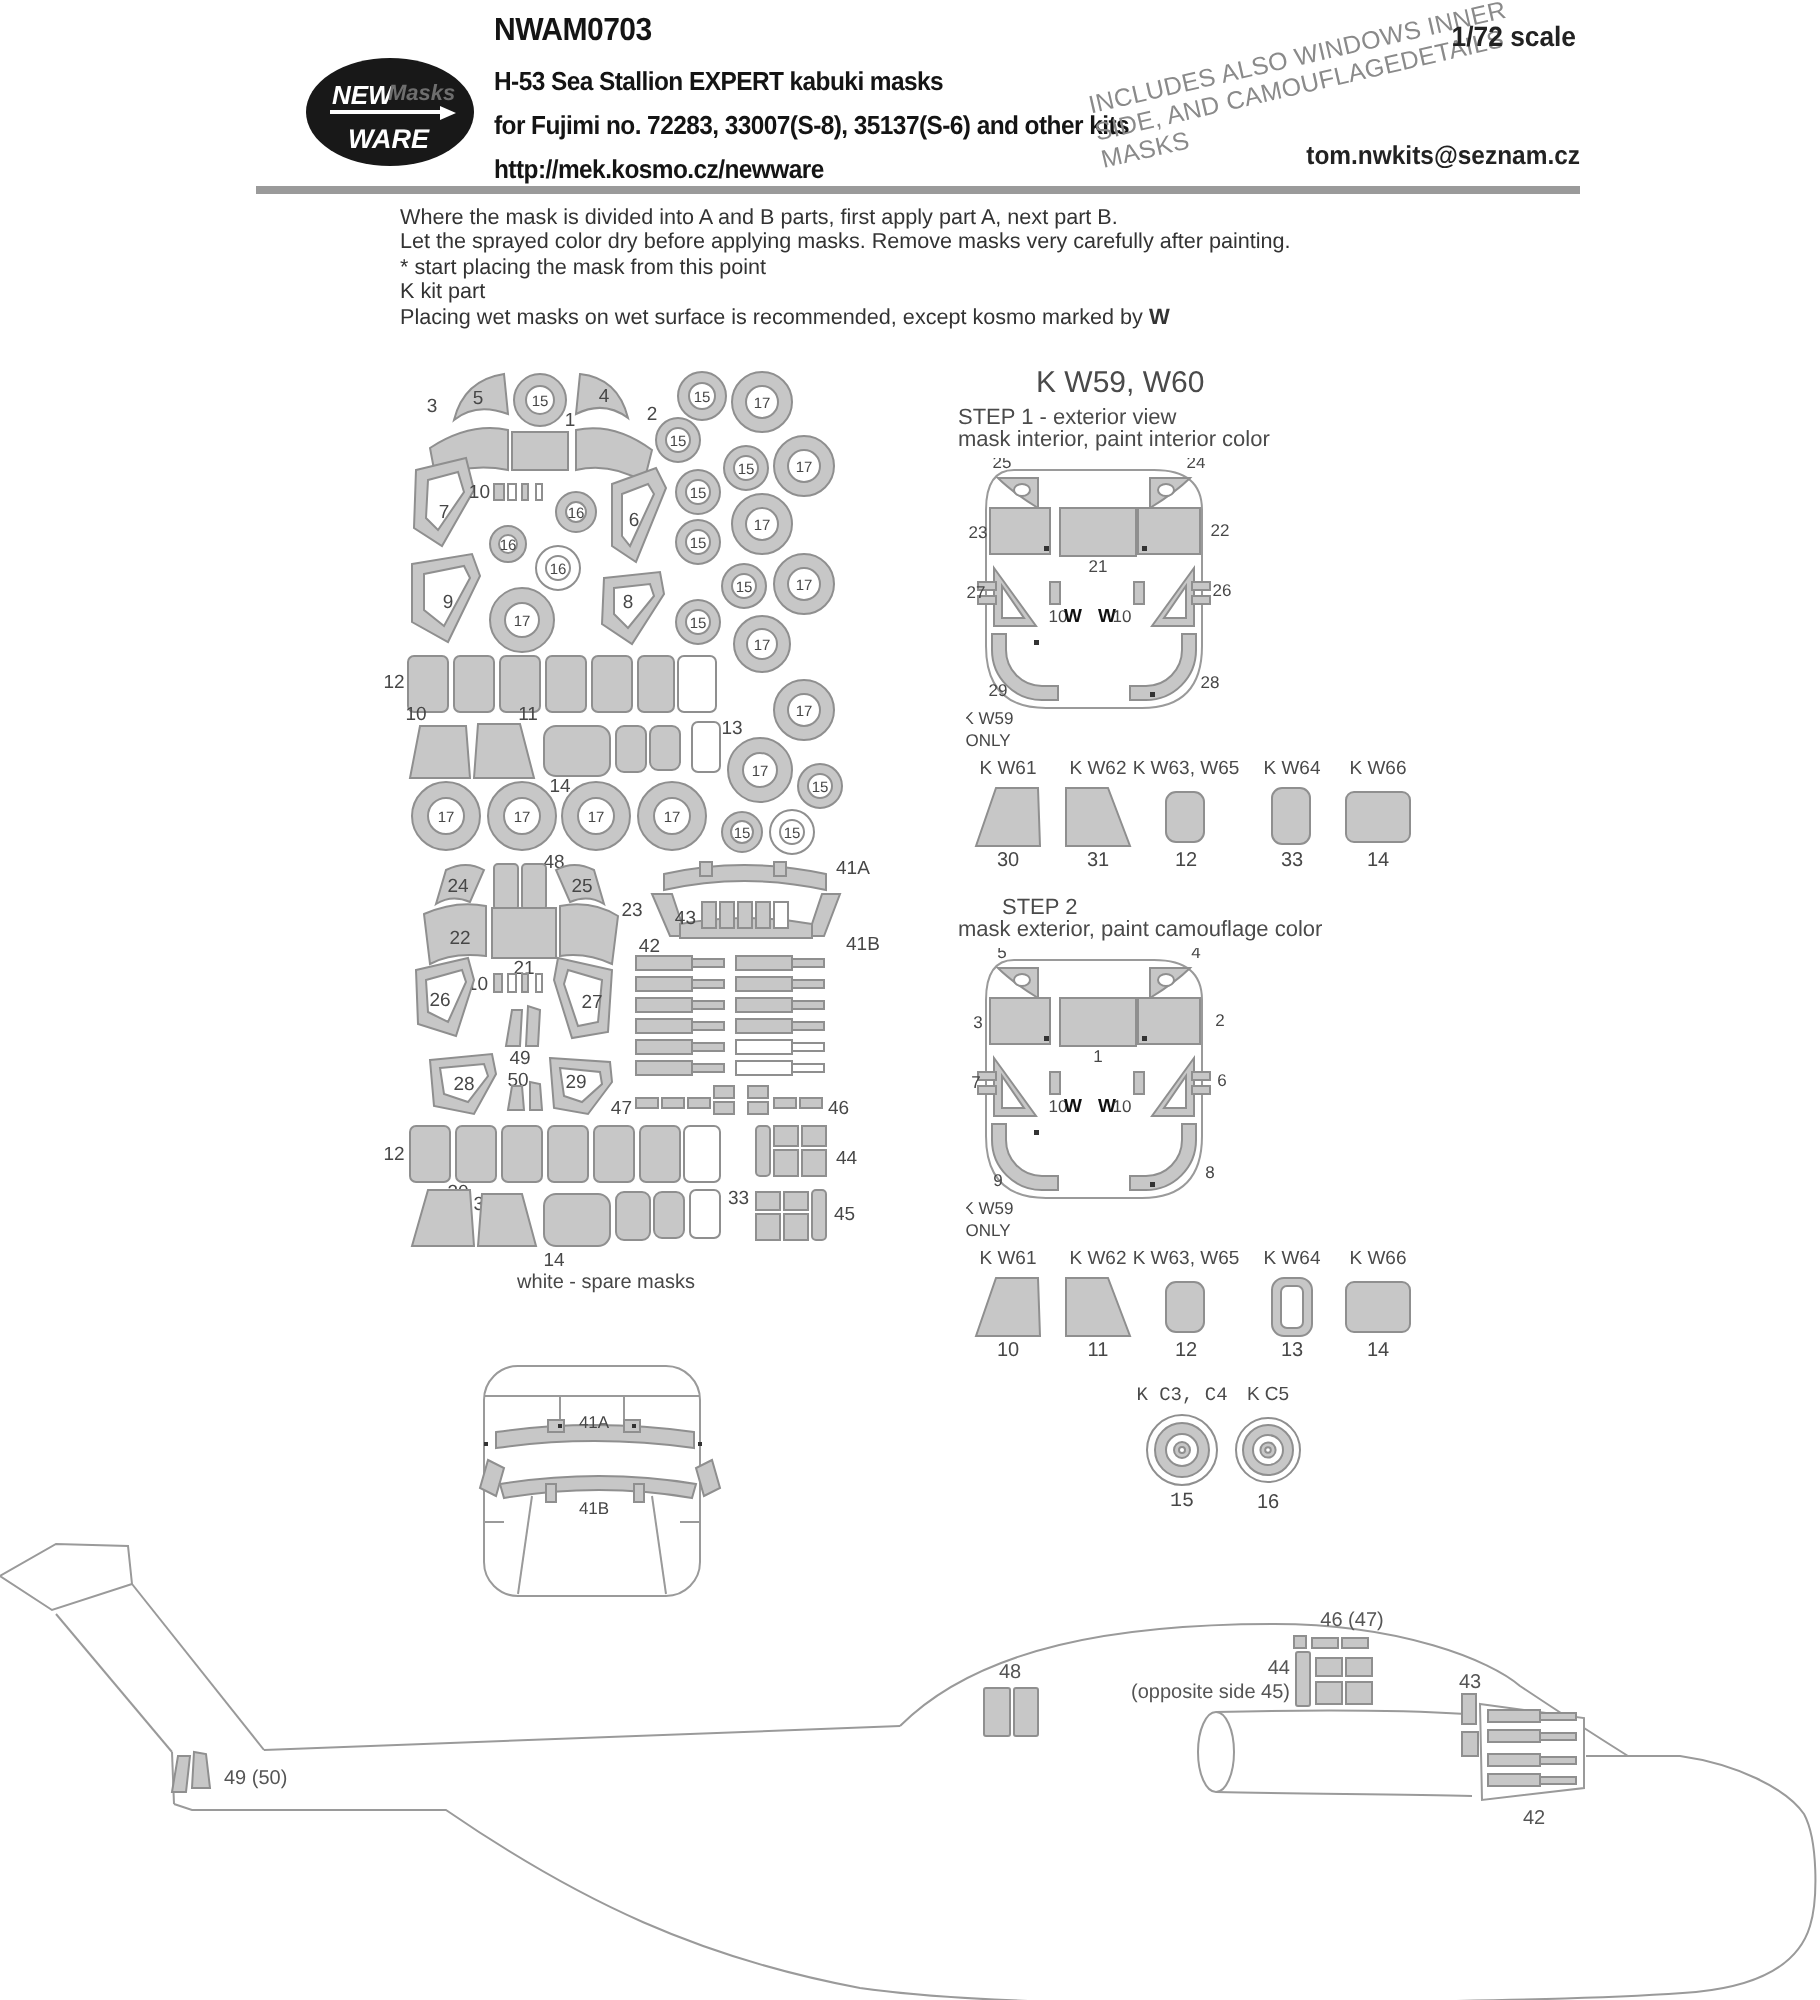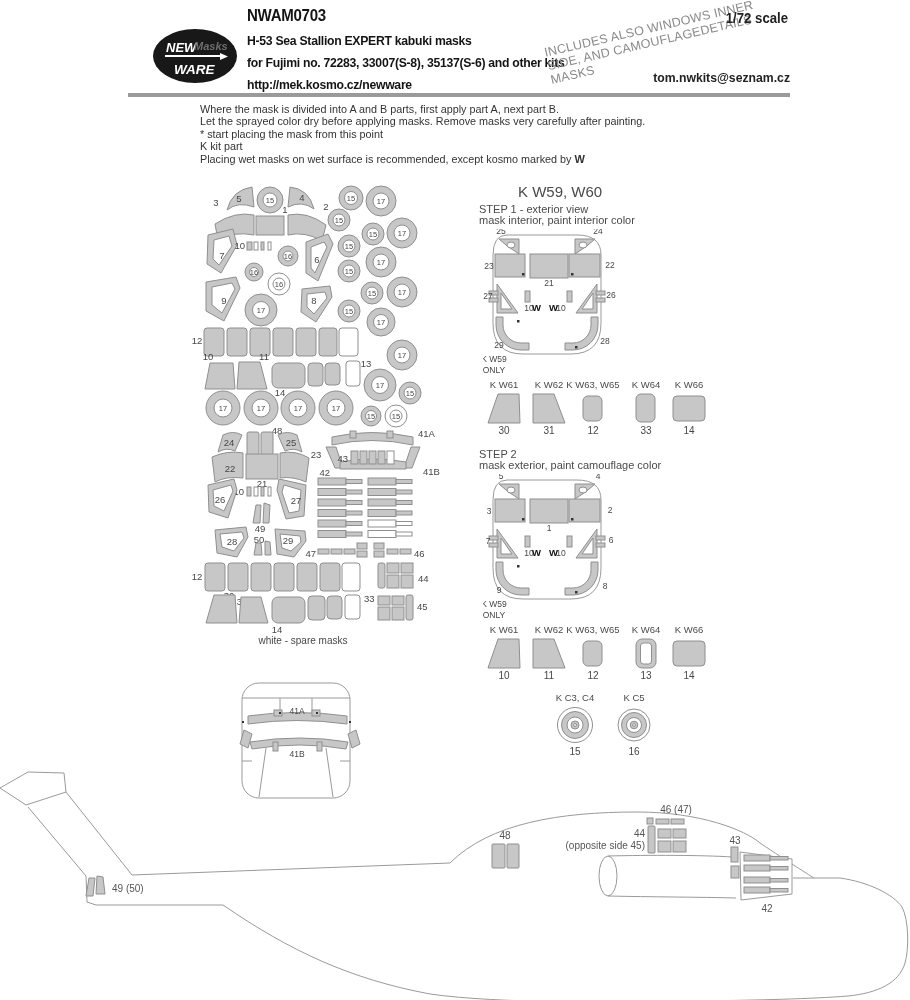--- a/index.html
+++ b/index.html
@@ -422,21 +422,21 @@
   </div>
   <div class="witem" style="left:183px;">
     <div class="kit">K W66</div>
     <svg width="36" height="32">
         <rect class="m" x="2" y="4" width="32" height="25" rx="4"></rect>
       </svg>
     <div class="num">14</div>
   </div>
 </div>
 
-<div class="abs steptitle" style="left:479px;top:449px;">STEP 2</div>
+<div class="abs steptitle" style="left:501px;top:449px;">STEP 2</div>
 <div class="abs steptitle" style="left:479px;top:460px;">mask exterior, paint camouflage color</div>
 <svg class="abs" style="left:483px;top:474px;" width="140" height="148" viewBox="0 0 140 148">
   <path class="o" d="M24,6 L94,6 Q118,6 118,26 L118,94 Q118,125 88,125 L40,125 Q10,125 10,94 L10,26 Q10,6 24,6 Z"></path>
   <path class="m" d="M16,10 L36,10 L36,25 Q23,17 16,10 Z"></path>
     <ellipse class="w" cx="28" cy="16" rx="4" ry="3"></ellipse>
   <path class="m" d="M112,10 L92,10 L92,25 Q105,17 112,10 Z"></path>
     <ellipse class="w" cx="100" cy="16" rx="4" ry="3"></ellipse>
   <rect class="m" x="12" y="25" width="30" height="23"></rect>
   <rect class="m" x="47" y="25" width="38" height="24"></rect>
   <rect class="m" x="86" y="25" width="31" height="23"></rect>
@@ -506,21 +506,21 @@
   <div class="witem" style="left:183px;">
     <div class="kit">K W66</div>
     <svg width="36" height="32">
         <rect class="m" x="2" y="4" width="32" height="25" rx="4"></rect>
       </svg>
     <div class="num">14</div>
   </div>
 </div>
 
 <div class="abs" style="left:540px;top:692px;width:160px;height:70px;">
-  <div class="witem" style="left:4px;width:62px;">
+  <div class="witem" style="left:20px;width:62px;font-family:Liberation Mono, monospace;">
     <div class="kit">K C3, C4</div>
     <svg width="40" height="40">
       <circle class="w" cx="20" cy="20" r="17.5"></circle>
         <circle class="m" cx="20" cy="20" r="13.5"></circle>
       <circle class="w" cx="20" cy="20" r="8"></circle>
         <circle class="m" cx="20" cy="20" r="4"></circle>
         <circle class="w" cx="20" cy="20" r="1.5"></circle>
     </svg>
     <div class="num">15</div>
   </div>

